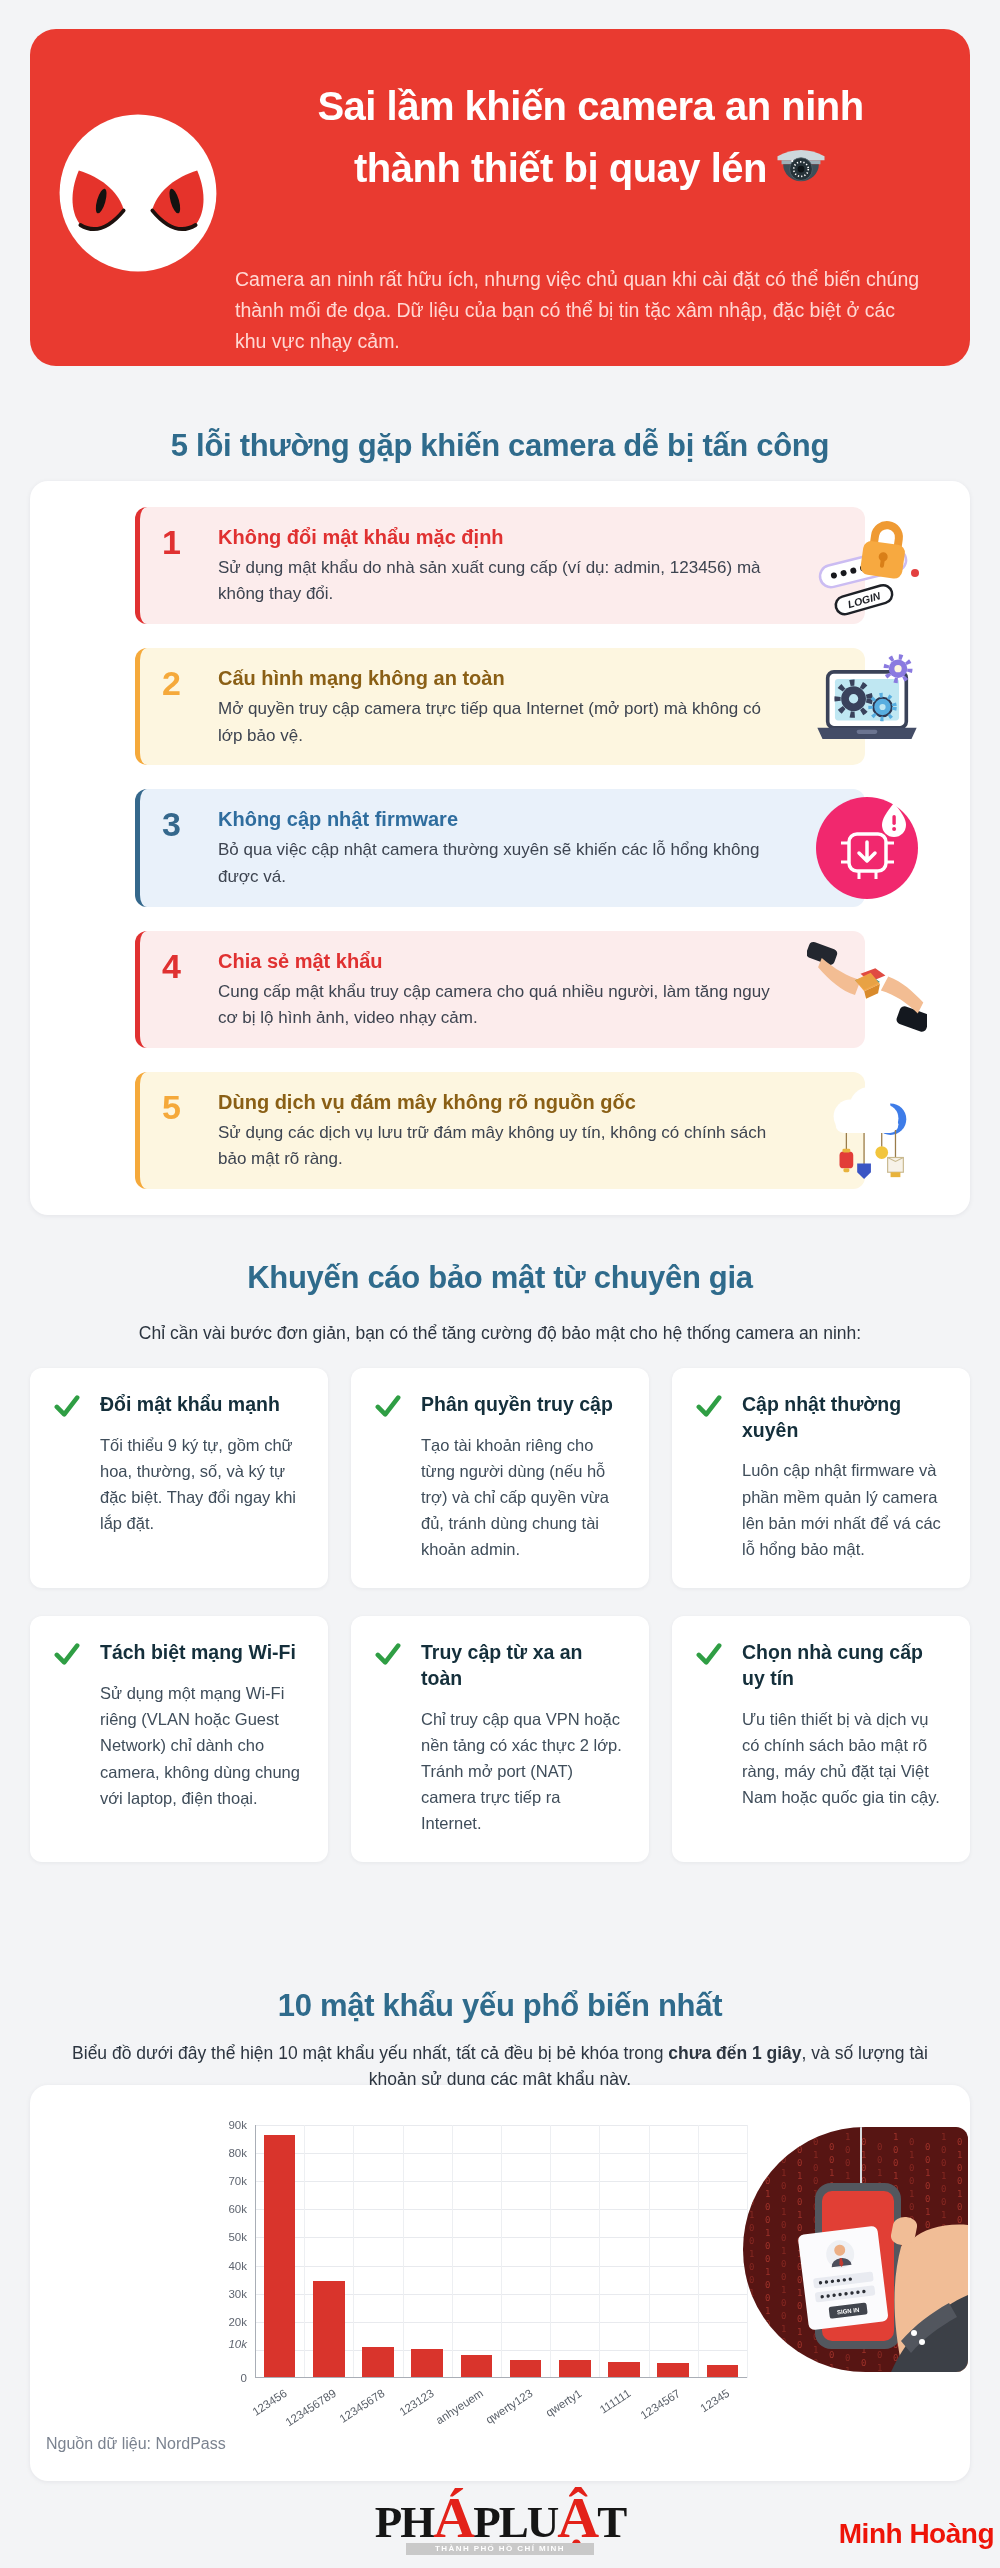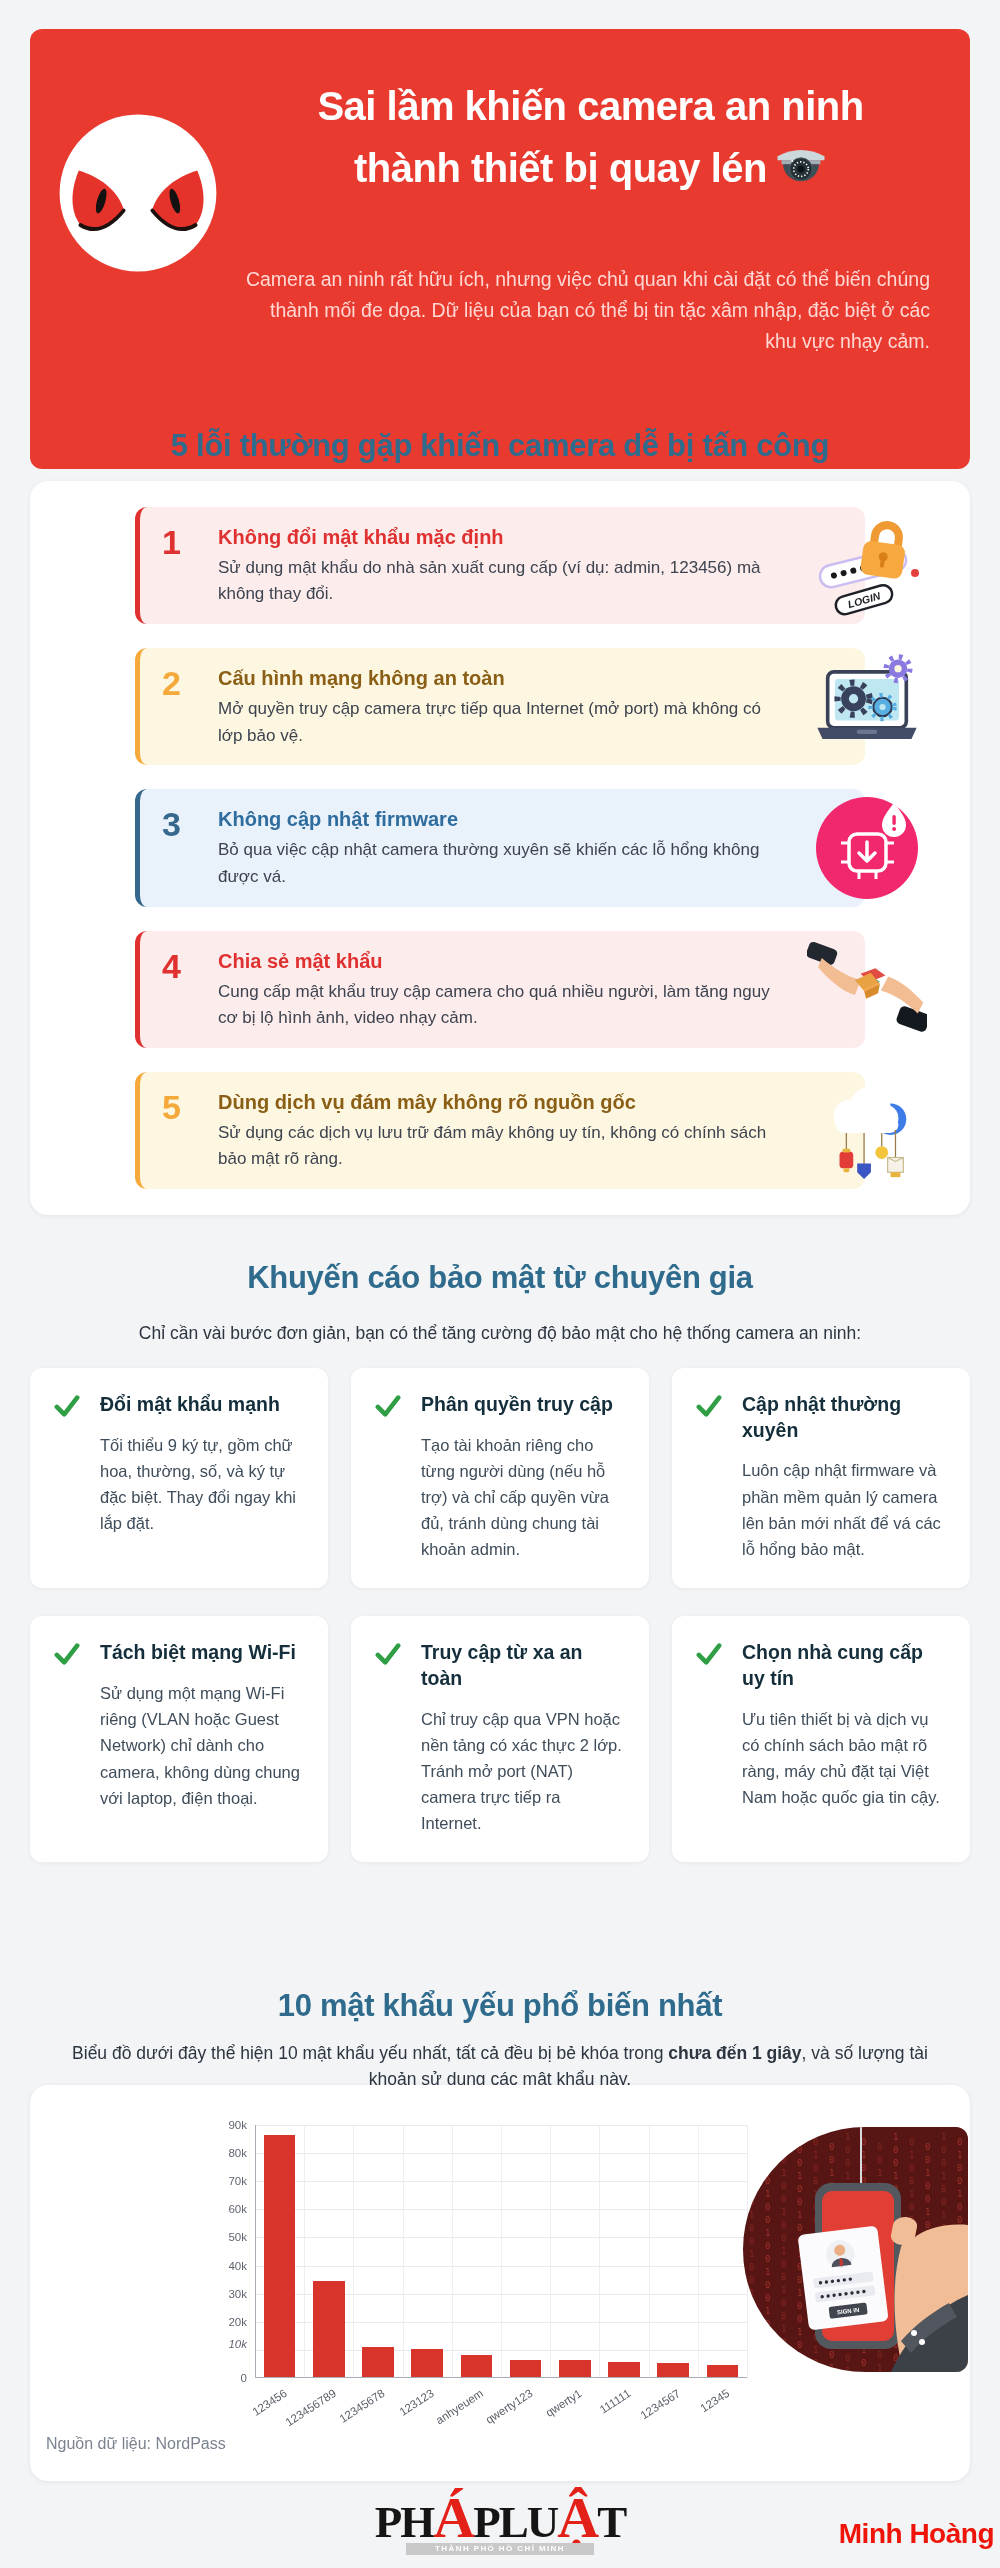--- a/index.html
+++ b/index.html
@@ -1,26 +1,26 @@
 <!DOCTYPE html>
 <html lang="vi"><head>
 <meta charset="utf-8">
 <style>
   * { margin:0; padding:0; box-sizing:border-box; }
   body { background:#e9eaec; font-family:"Liberation Sans", sans-serif; }
   .page { position:relative; width:1000px; height:2568px; margin:0 auto; background:#f3f4f6; overflow:hidden; }
 
   
-  .header-card { position:absolute; left:30px; top:29px; width:940px; height:440px;
-    background:#e93a30; border-radius:12px; }
+  .header-card { position:absolute; left:30px; top:29px; width:940px; height:337px;
+    background:#e93a30; border-radius:26px; }
   .devil { position:absolute; left:28px; top:84px; width:160px; height:160px; }
   .header-title { position:absolute; left:195px; right:14px; top:46px; text-align:center;
     color:#fff; font-size:40px; font-weight:bold; letter-spacing:-0.5px; line-height:1.55; }
   .cam-icon { display:inline-block; width:52px; height:47px; vertical-align:-9px; margin-left:8px; }
-  .header-desc { position:absolute; left:205px; right:40px; top:235px; text-align:right;
+  .header-desc { position:absolute; left:205px; right:40px; top:235px; text-align:left;
     color:#ffd8d3; font-size:19.5px; line-height:1.58; }
 
   
   .sec-heading { position:absolute; left:0; width:100%; text-align:center;
     color:#2f6b8c; font-size:31px; font-weight:bold; letter-spacing:-0.3px; }
   .sec-sub { position:absolute; left:50%; transform:translateX(-50%); text-align:center;
     color:#2c3540; font-size:17.5px; line-height:1.5; }
 
   
   .mistakes-card { position:absolute; left:30px; top:481px; width:940px; height:734px;

